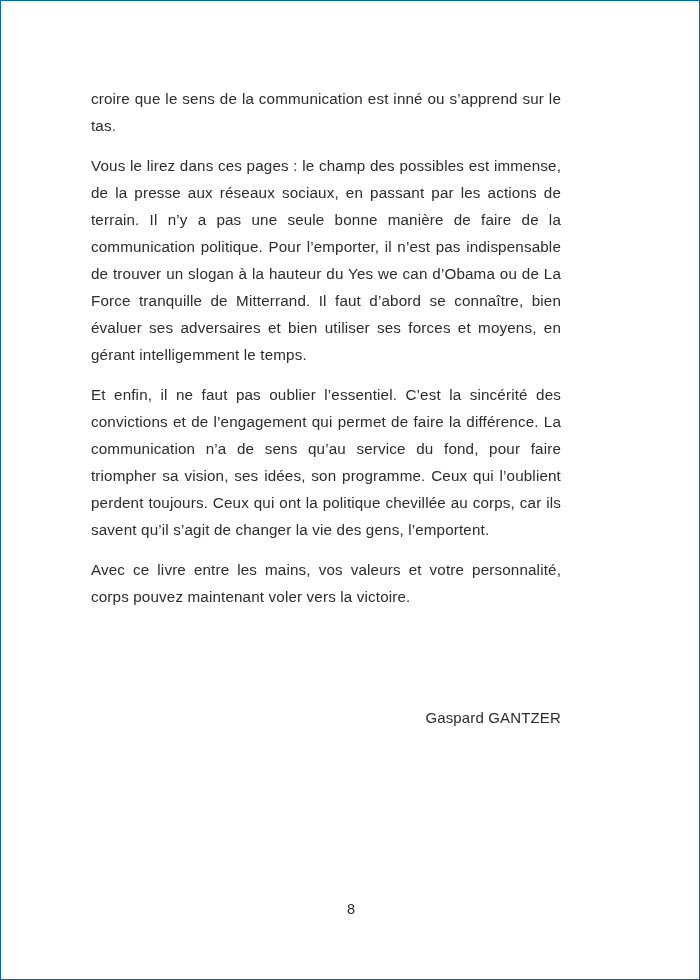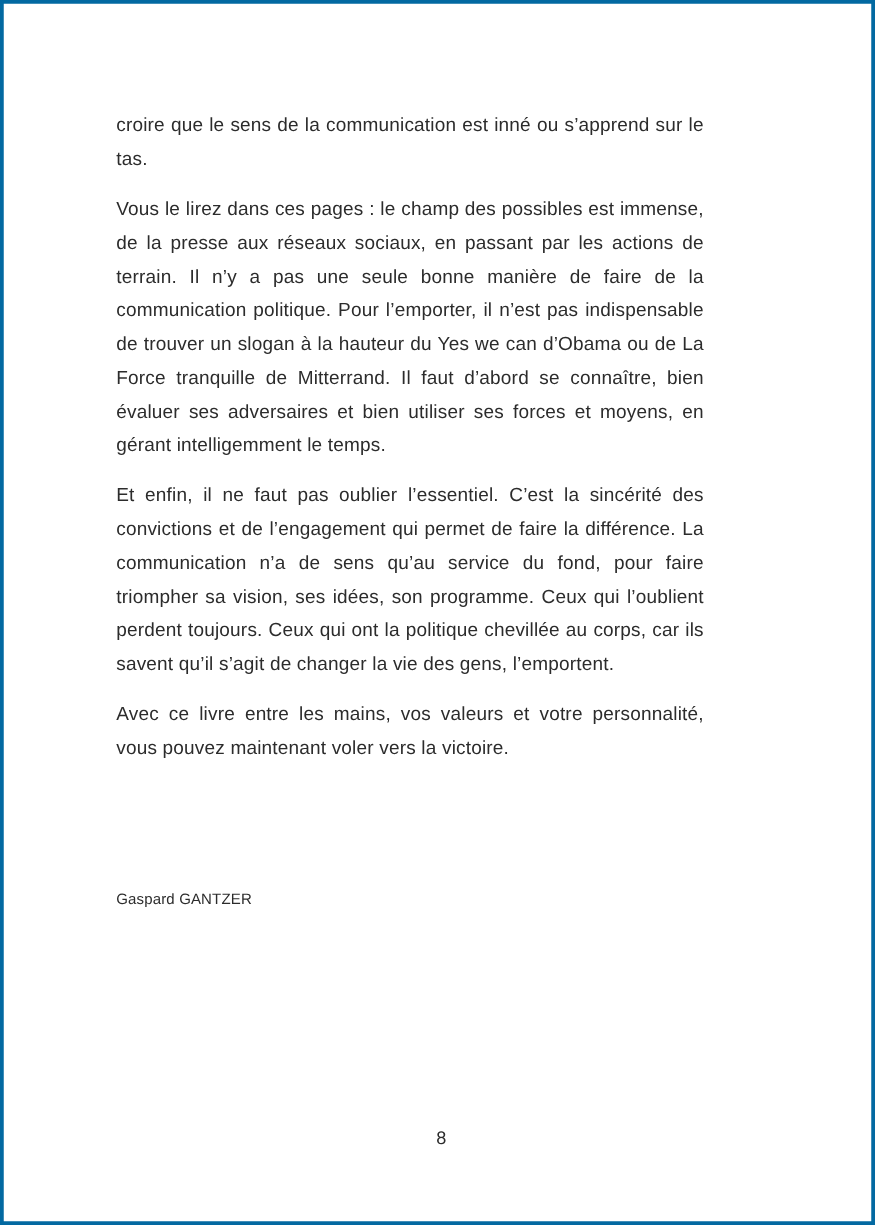--- a/index.html
+++ b/index.html
@@ -6,21 +6,21 @@
     margin: 0;
     padding: 0;
     background: #ffffff;
   }
   .page {
     position: relative;
     width: 700px;
     height: 980px;
     background: #ffffff;
     box-sizing: border-box;
-    border: 3px solid #0369a1;
+    border: 1px solid #0369a1;
     overflow: hidden;
     font-family: "Liberation Sans", "DejaVu Sans", sans-serif;
   }
   .text-column {
     position: absolute;
     left: 90px;
     top: 84px;
     width: 470px;
   }
   .para {
@@ -37,21 +37,22 @@
   .para:last-of-type {
     margin-bottom: 0;
   }
   .para .ital {
   }
   .signature {
     position: absolute;
     left: 90px;
     top: 703px;
     width: 470px;
-    font-size: 12px;
+    text-align: right;
+    font-size: 15px;
     line-height: 27px;
     color: #2c2c2c;
     letter-spacing: 0.01em;
   }
   .page-number {
     position: absolute;
     left: 0;
     top: 898px;
     width: 700px;
     text-align: center;
@@ -74,21 +75,21 @@
 
     <p class="para">
       <span>Vous le lirez dans ces pages : le champ des possibles est immense, de la presse aux réseaux sociaux, en passant par les actions de terrain. Il n’y a pas une seule bonne manière de faire de la communication politique. Pour l’emporter, il n’est pas indispensable de trouver un slogan à la hauteur du </span><span class="ital">Yes we can</span><span> d’Obama ou de La Force tranquille de Mitterrand. Il faut d’abord se connaître, bien évaluer ses adversaires et bien utiliser ses forces et moyens, en gérant intelligemment le temps.</span>
     </p>
 
     <p class="para">
       <span>Et enfin, il ne faut pas oublier l’essentiel. C’est la sincérité des convictions et de l’engagement qui permet de faire la différence. La communication n’a de sens qu’au service du fond, pour faire triompher sa vision, ses idées, son programme. Ceux qui l’oublient perdent toujours. Ceux qui ont la politique chevillée au corps, car ils savent qu’il s’agit de changer la vie des gens, l’emportent.</span>
     </p>
 
     <p class="para">
-      <span>Avec ce livre entre les mains, vos valeurs et votre personnalité, vous pouvez maintenant voler vers la victoire.</span>
+      <span>Avec ce livre entre les mains, vos valeurs et votre personnalité, corps pouvez maintenant voler vers la victoire.</span>
     </p>
 
   </div>
 
   <div class="signature">Gaspard GANTZER</div>
 
   <div class="page-number">8</div>
 
 </div>
 

